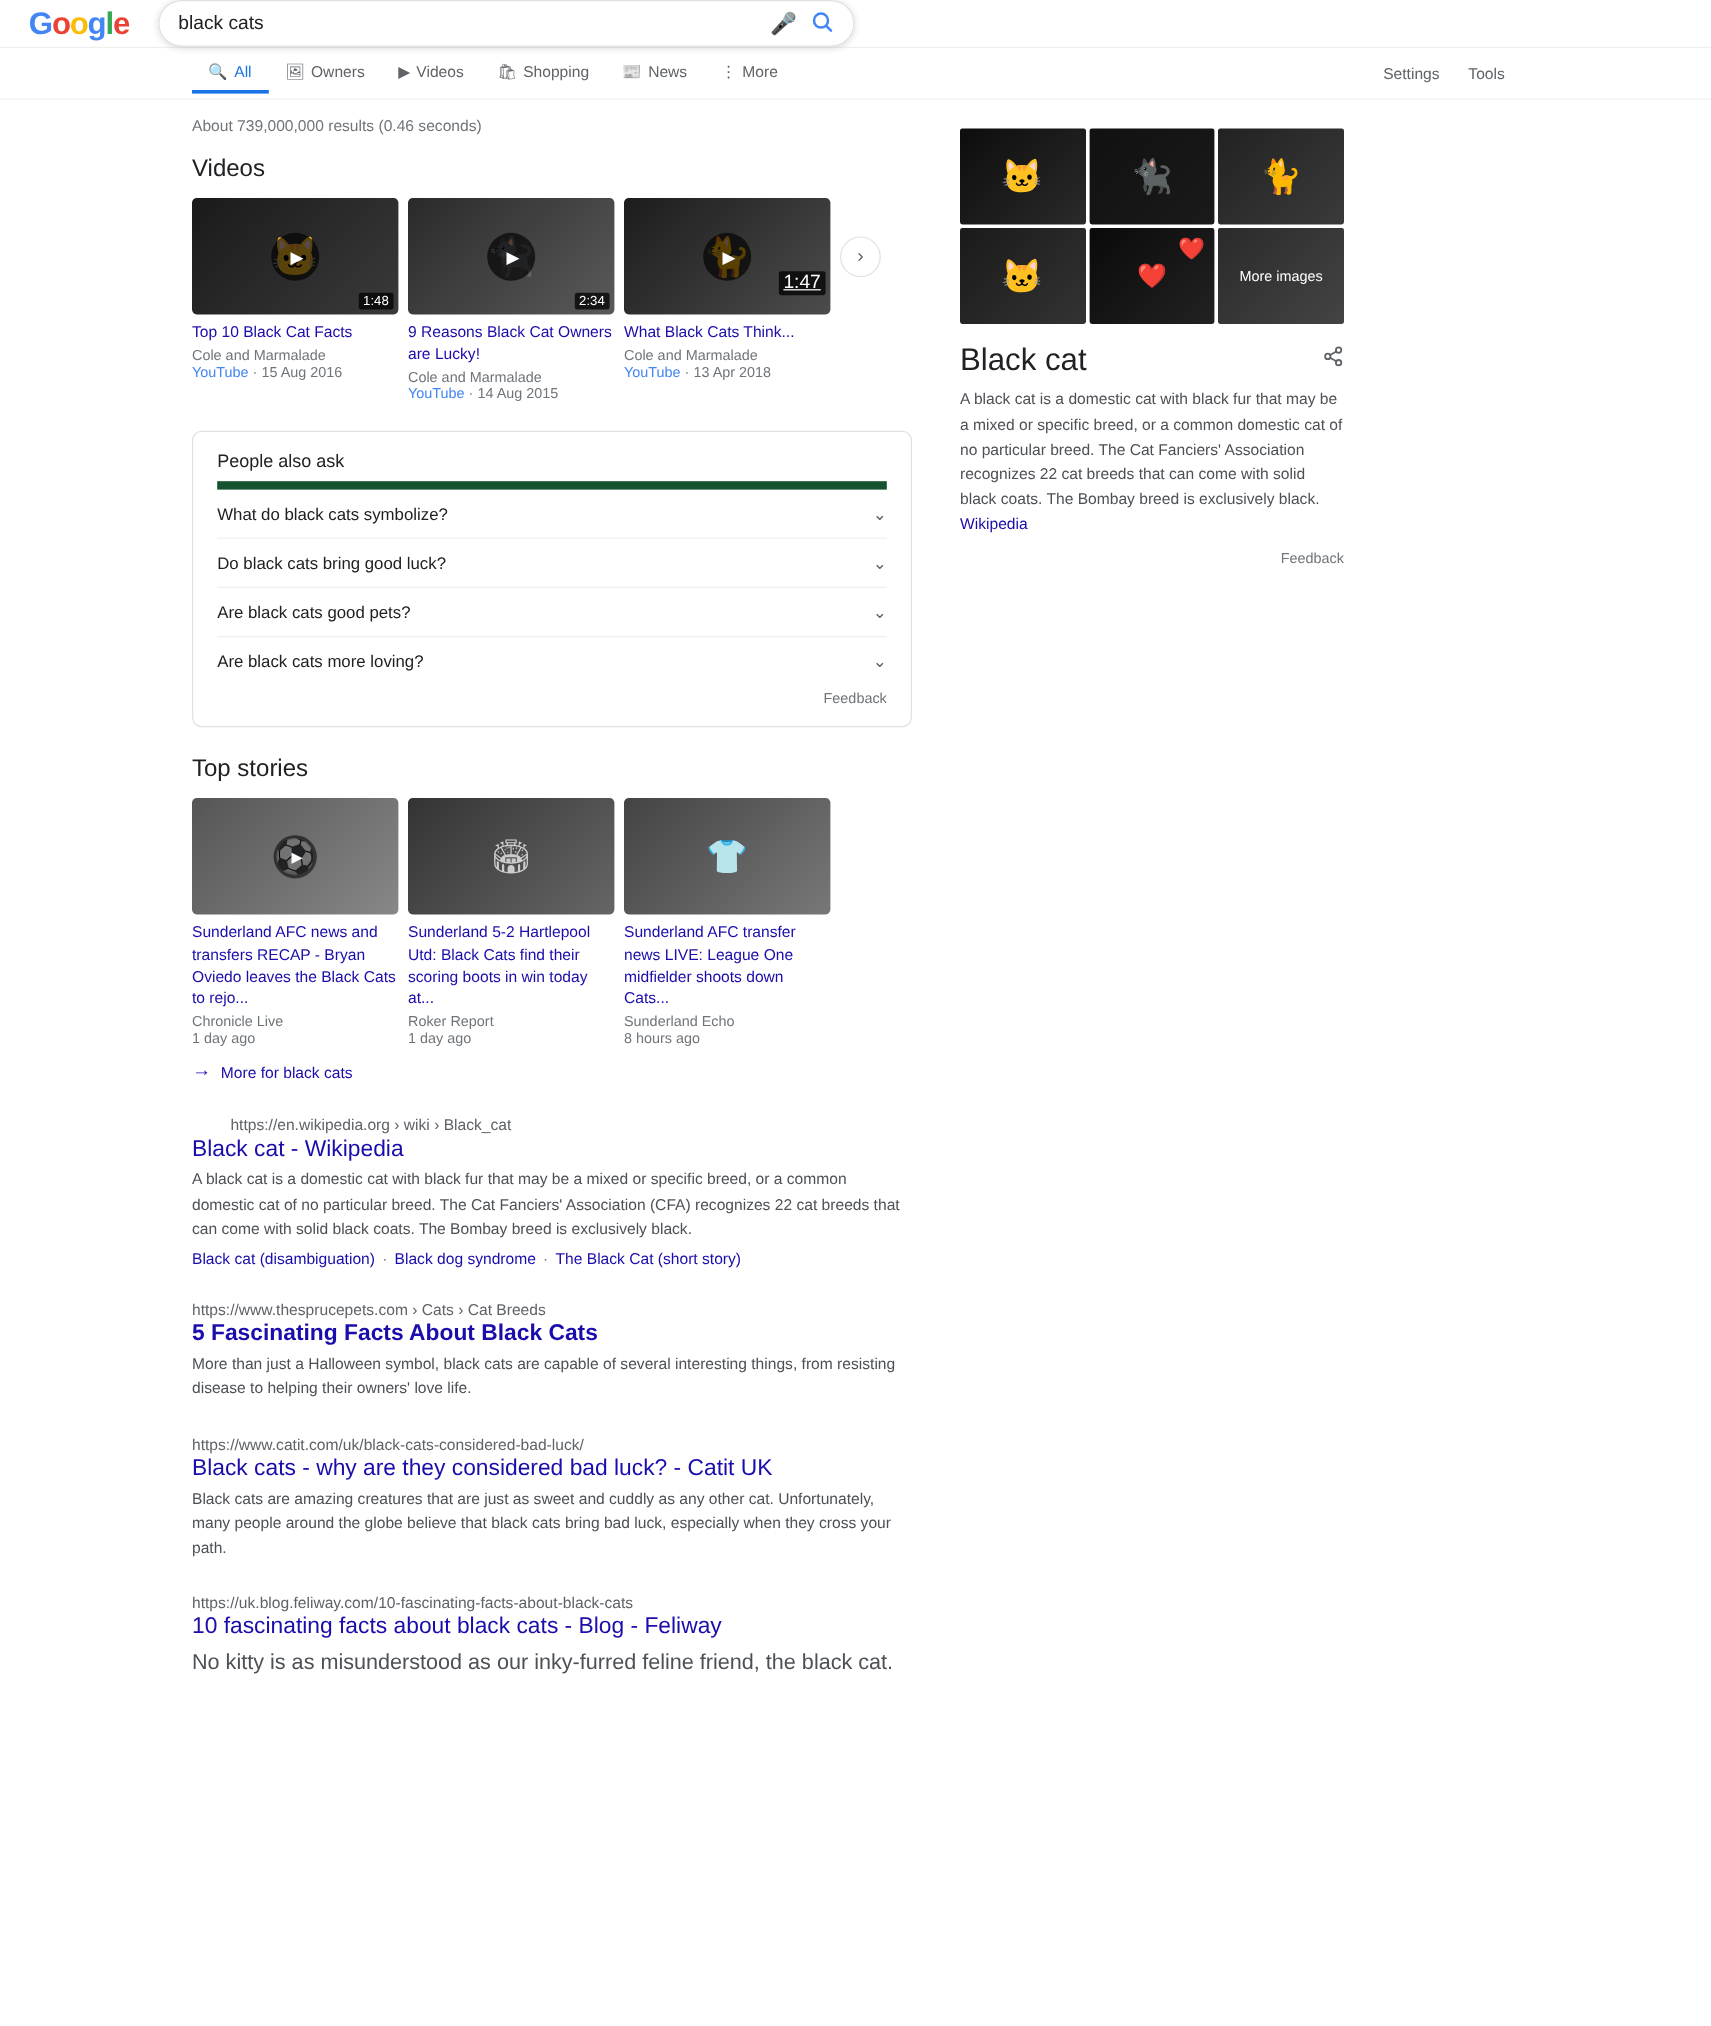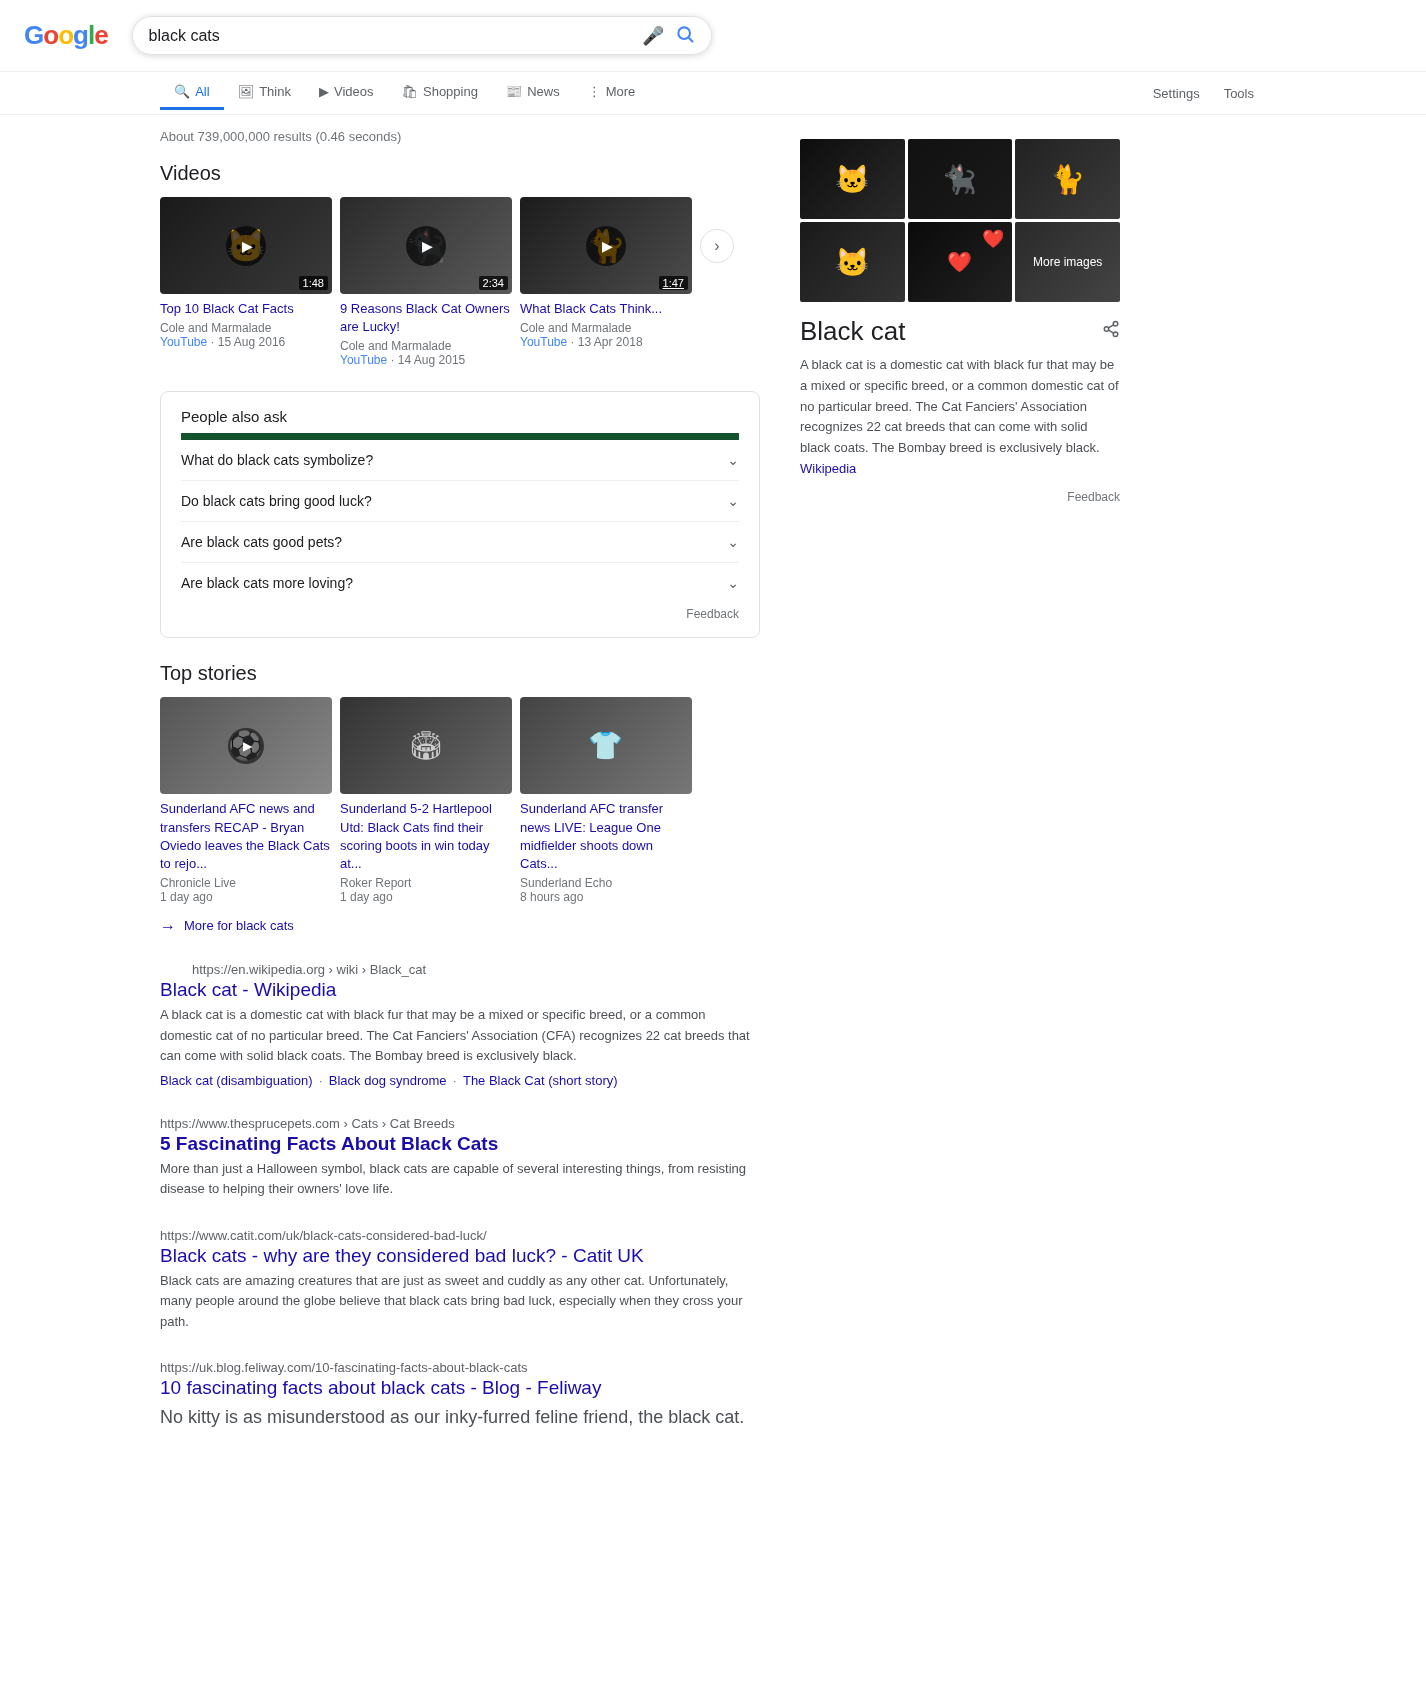--- a/index.html
+++ b/index.html
@@ -1,21 +1,21 @@
 <!DOCTYPE html>
 <html><head>
   <meta charset="utf-8">
   <style>
     * { box-sizing: border-box; margin: 0; padding: 0; }
     body { font-family: Arial, sans-serif; font-size: 14px; color: #202124; background: #fff; }
   </style>
 </head>
 <body>
 
-<div style="display:flex; align-items:center; padding:16px 24px; gap:24px; border-bottom:1px solid #efefef;">
+<div style="display:flex; align-items:center; padding:0 24px; gap:24px; border-bottom:1px solid #efefef;">
   <div style="cursor:pointer; font-size:26px; font-weight:bold; letter-spacing:-1px; flex-shrink:0;">
     <span style="color:#4285f4">G</span><span style="color:#ea4335">o</span><span style="color:#fbbc05">o</span><span style="color:#4285f4">g</span><span style="color:#34a853">l</span><span style="color:#ea4335">e</span>
   </div>
   <div style="display:flex; align-items:center; border:1px solid #dfe1e5; border-radius:24px; padding:7px 16px; width:580px; box-shadow:0 1px 6px rgba(32,33,36,.18);">
     <input type="text" value="black cats" style="border: none; outline: none; font-size: 16px; width: 100%; color: rgb(32, 33, 36);">
     <div style="display:flex; align-items:center; gap:10px; margin-left:8px;">
       <span style="color:#4285f4; font-size:18px; cursor:pointer;">🎤</span>
       <span style="color:#4285f4; cursor:pointer;">
         <svg width="20" height="20" viewBox="0 0 24 24" fill="none" stroke="#4285f4" stroke-width="2.5" stroke-linecap="round">
           <circle cx="11" cy="11" r="7"></circle>
@@ -26,21 +26,21 @@
   </div>
 </div>
 
 <div style="display:flex; align-items:center; padding:4px 160px; border-bottom:1px solid #efefef; gap:0;">
   <a style="display:flex; align-items:center; padding:8px 14px; font-size:13px; color:#1a73e8; border-bottom:3px solid #1a73e8; text-decoration:none; gap:5px; cursor:pointer;">
     <span style="font-size:13px;">🔍</span>
     <span>All</span>
   </a>
   <a style="display:flex; align-items:center; padding:8px 14px; font-size:13px; color:#5f6368; border-bottom:3px solid transparent; text-decoration:none; gap:5px; cursor:pointer;">
     <span>🖼</span>
-    <span>Think</span>
+    <span>Owners</span>
   </a>
   <a style="display:flex; align-items:center; padding:8px 14px; font-size:13px; color:#5f6368; border-bottom:3px solid transparent; text-decoration:none; gap:5px; cursor:pointer;">
     <span>▶</span>
     <span>Videos</span>
   </a>
   <a style="display:flex; align-items:center; padding:8px 14px; font-size:13px; color:#5f6368; border-bottom:3px solid transparent; text-decoration:none; gap:5px; cursor:pointer;">
     <span>🛍</span>
     <span>Shopping</span>
   </a>
   <a style="display:flex; align-items:center; padding:8px 14px; font-size:13px; color:#5f6368; border-bottom:3px solid transparent; text-decoration:none; gap:5px; cursor:pointer;">
@@ -99,21 +99,21 @@
             <span>14 Aug 2015</span>
           </div>
         </div>
 
         <div style="width:172px; flex-shrink:0; cursor:pointer;">
           <div style="position:relative; width:172px; height:97px; background:linear-gradient(135deg,#1c1c1c,#4c4c4c); border-radius:4px; overflow:hidden;">
             <div style="width:100%;height:100%;display:flex;align-items:center;justify-content:center;font-size:32px;">🐈</div>
             <div style="position:absolute;top:50%;left:50%;transform:translate(-50%,-50%);width:40px;height:40px;background:rgba(0,0,0,0.65);border-radius:50%;display:flex;align-items:center;justify-content:center;">
               <span style="color:white;font-size:14px;margin-left:3px;">▶</span>
             </div>
-            <div style="position:absolute;bottom:4px;right:4px;background:rgba(0,0,0,0.75);color:white;font-size:11px;padding:1px 4px;border-radius:2px;text-decoration:underline;">1:47</div>
+            <div style="position:absolute;bottom:16px;right:4px;background:rgba(0,0,0,0.75);color:white;font-size:16px;padding:1px 4px;border-radius:2px;text-decoration:underline;">1:47</div>
           </div>
           <div style="font-size:13px;color:#1a0dab;margin-top:6px;line-height:1.4;">What Black Cats Think...</div>
           <div style="font-size:12px;color:#70757a;margin-top:3px;">
             <span>Cole and Marmalade</span><br>
             <span style="color:#4285f4;">YouTube</span>
             <span> · </span>
             <span>13 Apr 2018</span>
           </div>
         </div>
 

